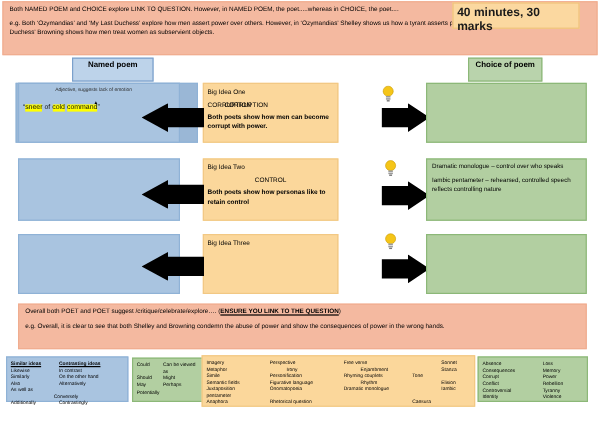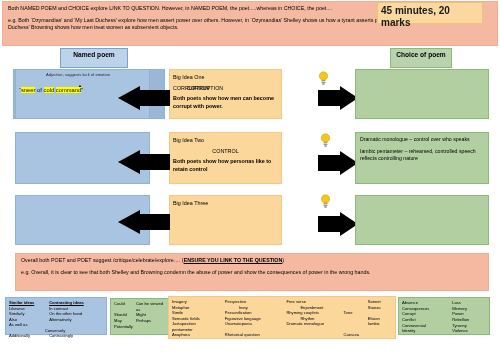--- a/index.html
+++ b/index.html
@@ -174,21 +174,21 @@
   #bank-themes td{padding:0 4px 0 0;vertical-align:top;font-size:4.1px;}
 </style>
 </head>
 <body>
 
 <div class="abs" id="intro-band">
   <div class="line1">Both NAMED POEM and CHOICE explore LINK TO QUESTION. However, in NAMED POEM, the poet.....whereas in CHOICE, the poet....</div>
   <div class="eg">e.g. Both ‘Ozymandias’ and ‘My Last Duchess’ explore how men assert power over others. However, in ‘Ozymandias’ Shelley shows us how a tyrant asserts power over his people whereas in ‘My Last Duchess’ Browning shows how men treat women as subservient objects.</div>
 </div>
 
-<div class="abs" id="timing-callout">45 minutes, 20 marks</div>
+<div class="abs" id="timing-callout">40 minutes, 30 marks</div>
 
 <div class="abs col-tag" id="tag-named">Named poem</div>
 <div class="abs col-tag" id="tag-choice">Choice of poem</div>
 
 <div class="abs" id="blue-1-shadow"></div>
 <div class="abs blue-box" id="blue-1"></div>
 <div class="abs" id="quote-note">Adjective, suggests lack of emotion</div>
 <div class="abs" id="quote-arrow-up">▲</div>
 <div class="abs" id="quote-text"><span>“</span><span class="hl">sneer</span><span> of </span><span class="hl">cold</span><span>&nbsp;</span><span class="hl">command</span><span>”</span></div>
 

